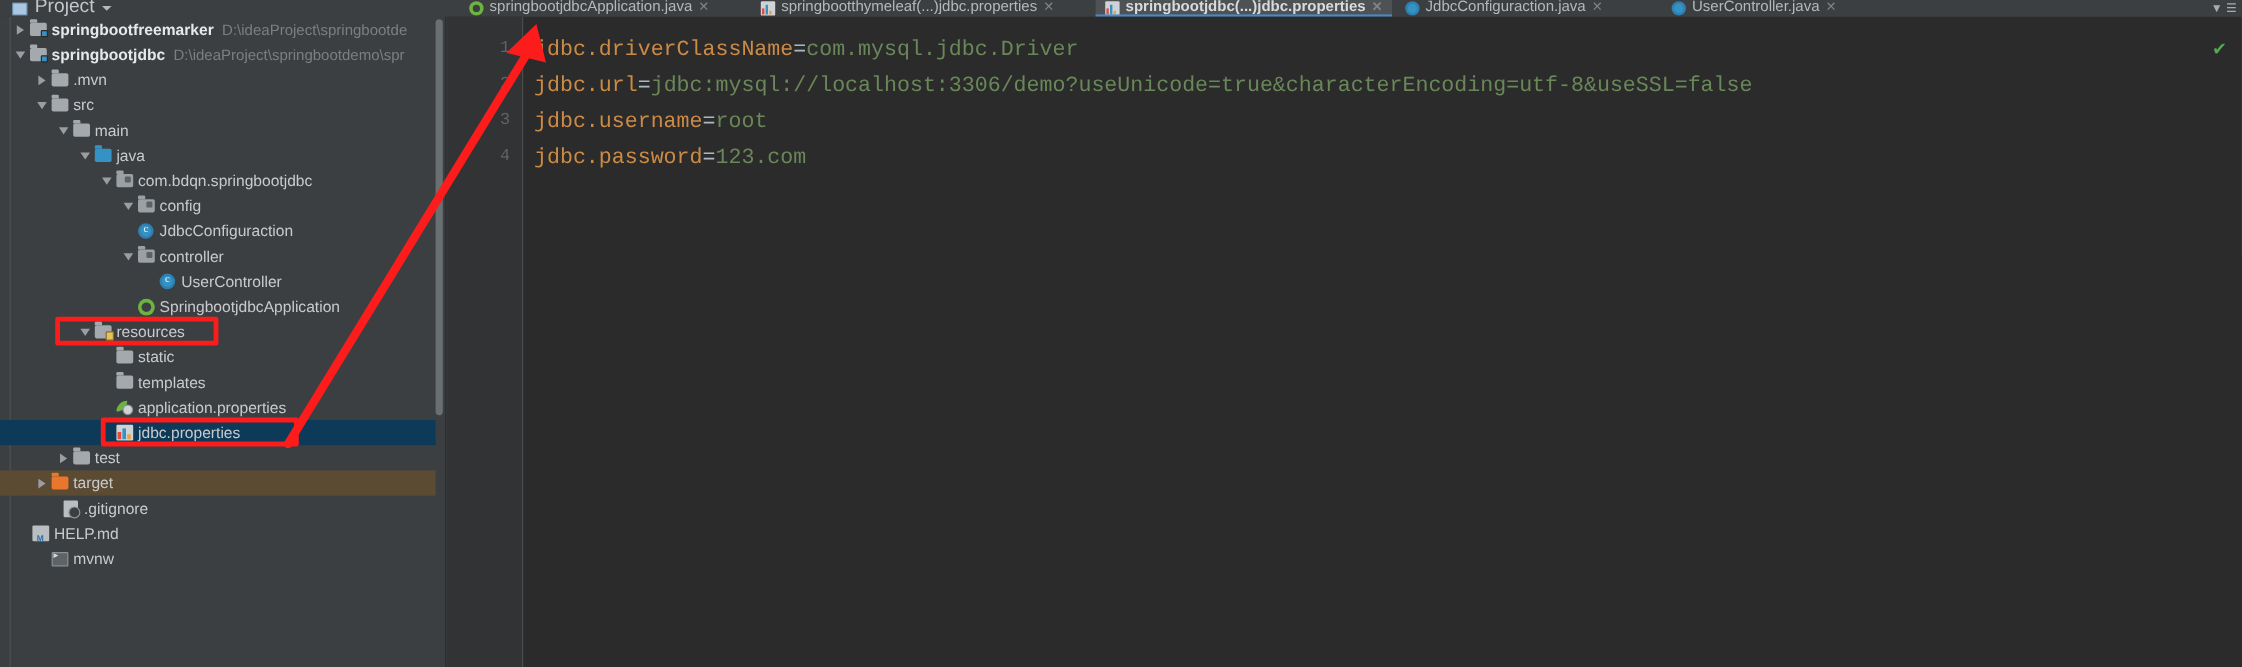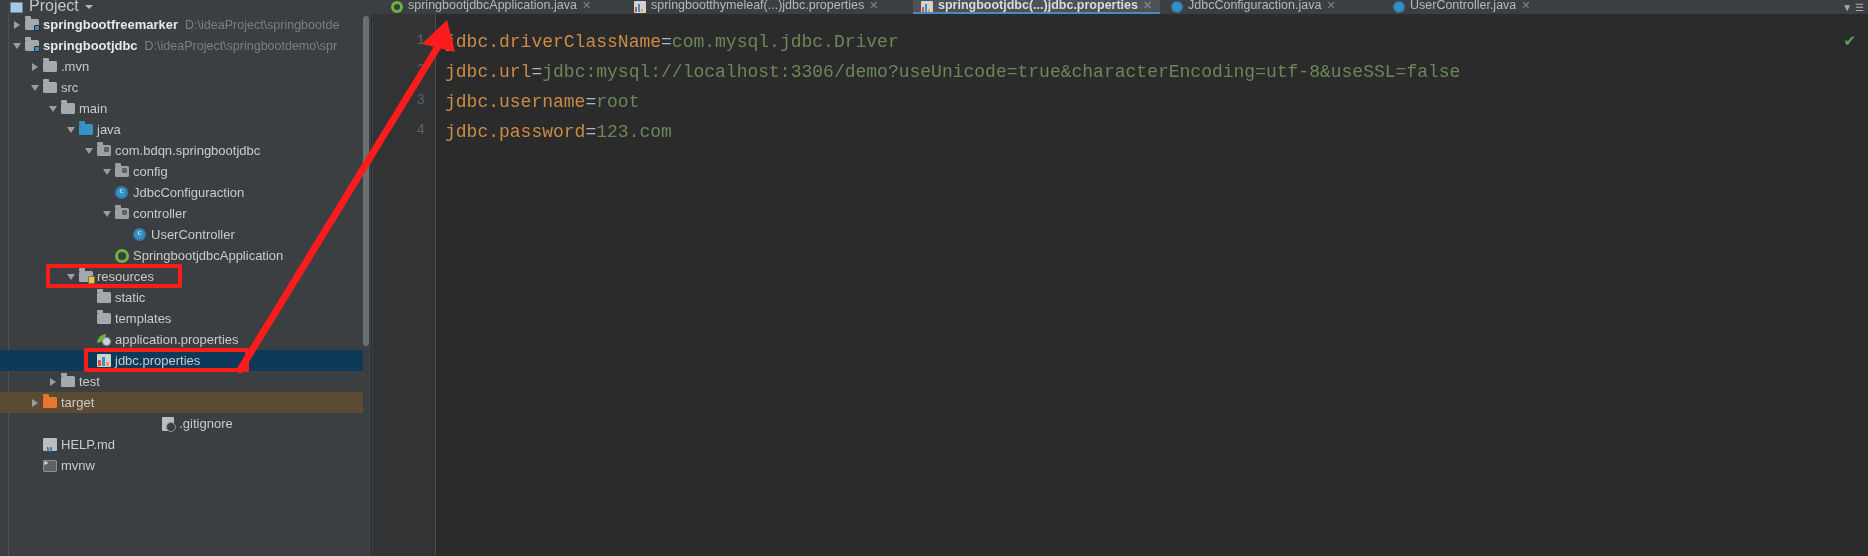--- a/index.html
+++ b/index.html
@@ -374,28 +374,28 @@
         </div>
         <div class="node excluded" style="padding-left: 28px;">
           <span class="twisty">
             <span class="tw closed"></span>
           </span>
           <span class="ico">
             <span class="fldr f-orange"></span>
           </span>
           <span class="lbl">target</span>
         </div>
-        <div class="node" style="padding-left: 16px; justify-content: center;">
+        <div class="node" style="padding-left: 37px;">
           <span class="twisty"></span>
           <span class="ico">
             <span class="git-ic"></span>
           </span>
           <span class="lbl">.gitignore</span>
         </div>
-        <div class="node" style="padding-left: 28px;">
+        <div class="node" style="padding-left: 12px;">
           <span class="twisty"></span>
           <span class="ico">
             <span class="md-ic"></span>
           </span>
           <span class="lbl">HELP.md</span>
         </div>
         <div class="node" style="padding-left: 28px;">
           <span class="twisty"></span>
           <span class="ico">
             <span class="sh-ic"></span>

